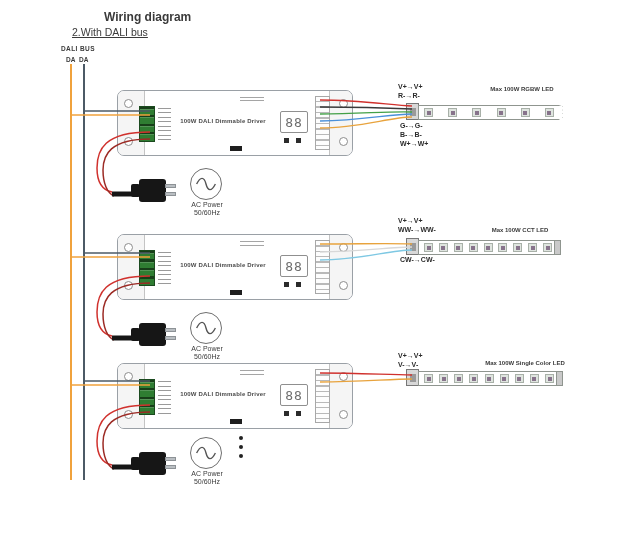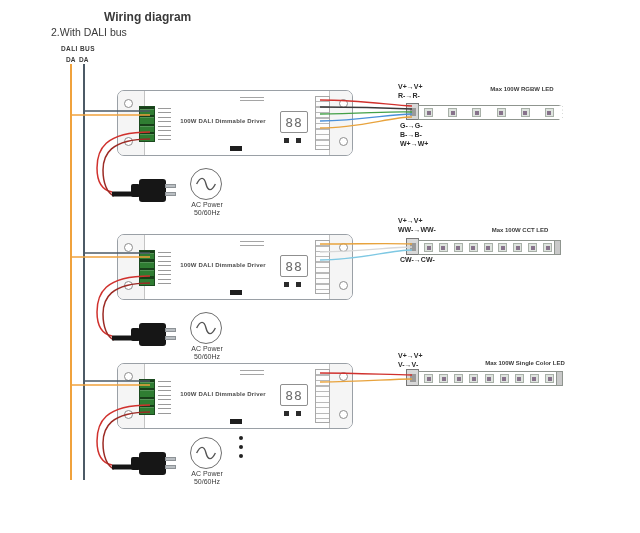--- a/index.html
+++ b/index.html
@@ -1,20 +1,20 @@
 <!DOCTYPE html>
 <html><head>
 <meta charset="utf-8">
 <style>
   html,body{margin:0;padding:0;background:#fff;}
   body{font-family:"Liberation Sans", sans-serif;color:#333;}
   .canvas{position:relative;width:640px;height:533px;background:#fff;overflow:hidden;}
 
   .title{position:absolute;left:60px;top:10px;font-size:12px;font-weight:bold;color:#3a3a3a;margin-left:44px;}
-  .subtitle{position:absolute;left:51px;top:26px;font-size:10.5px;color:#3a3a3a;}
+  .subtitle{position:absolute;left:72px;top:26px;font-size:10.5px;color:#3a3a3a;text-decoration:underline;}
   .busname{position:absolute;left:61px;top:45px;font-size:6.5px;font-weight:bold;color:#3a3a3a;letter-spacing:.4px;}
   .dalab{position:absolute;font-size:6.5px;font-weight:bold;color:#3a3a3a;}
 
   svg.wires{position:absolute;left:0;top:0;z-index:3;pointer-events:none;}
 
   
   .driver{position:absolute;left:117px;width:236px;height:66px;background:#fff;
           border:1.2px solid #9aa0a6;border-radius:7px;box-sizing:border-box;z-index:2;}
   .plate{position:absolute;top:0;bottom:0;width:26px;background:#f5f5f5;}
   .plate.l{left:0;border-right:1px solid #c4c4c4;border-radius:6px 0 0 6px;}

